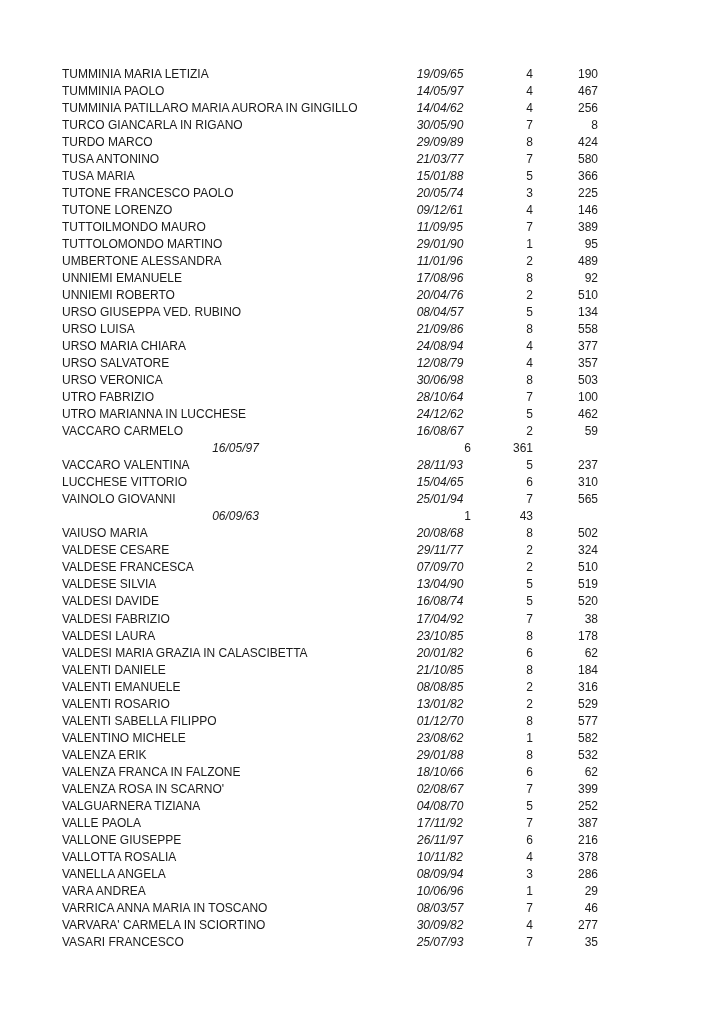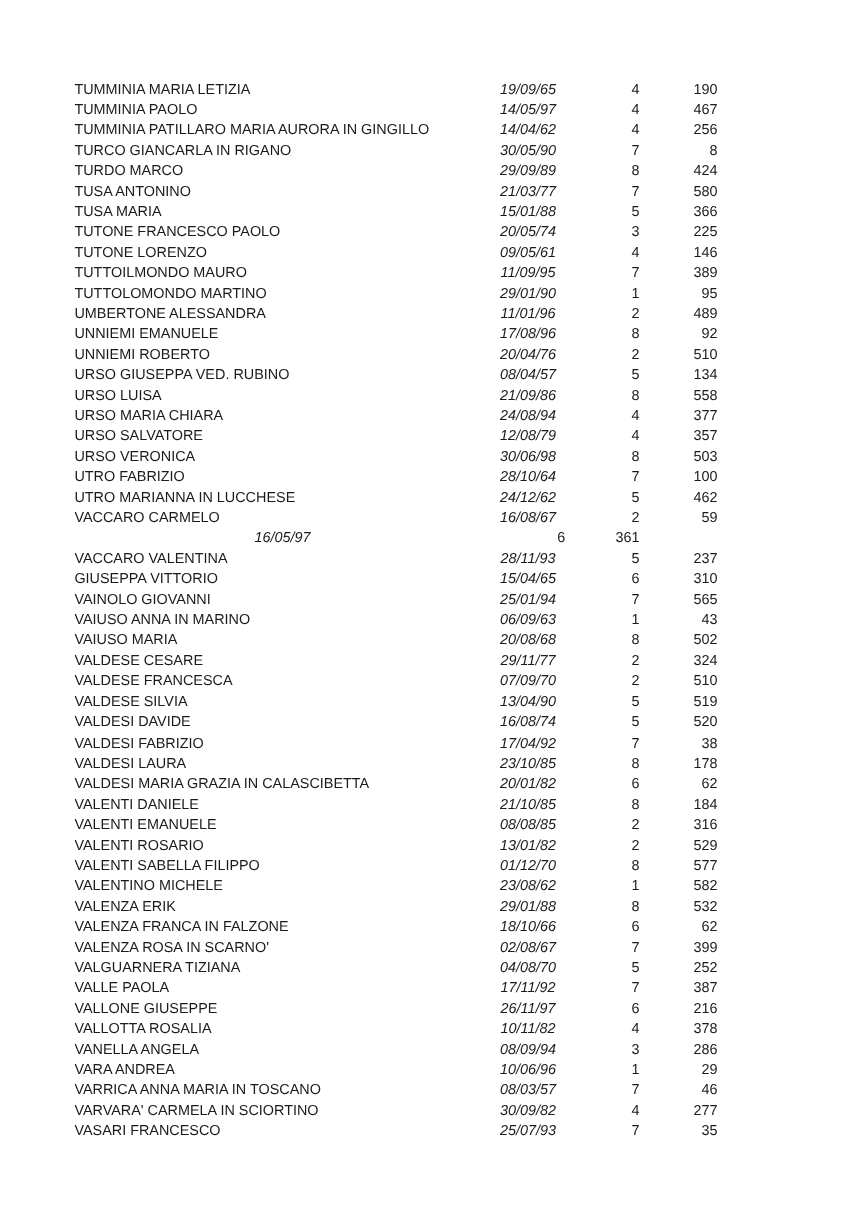--- a/index.html
+++ b/index.html
@@ -101,21 +101,21 @@
         <span class="cell-number">366</span>
       </div>
       <div class="row">
         <span class="cell-name">TUTONE FRANCESCO PAOLO</span>
         <span class="cell-date">20/05/74</span>
         <span class="cell-section">3</span>
         <span class="cell-number">225</span>
       </div>
       <div class="row">
         <span class="cell-name">TUTONE LORENZO</span>
-        <span class="cell-date">09/05/61</span>
+        <span class="cell-date">09/12/61</span>
         <span class="cell-section">4</span>
         <span class="cell-number">146</span>
       </div>
       <div class="row">
         <span class="cell-name">TUTTOILMONDO MAURO</span>
         <span class="cell-date">11/09/95</span>
         <span class="cell-section">7</span>
         <span class="cell-number">389</span>
       </div>
       <div class="row">
@@ -195,33 +195,32 @@
         <span class="cell-section">6</span>
         <span class="cell-number">361</span>
       </div>
       <div class="row">
         <span class="cell-name">VACCARO VALENTINA</span>
         <span class="cell-date">28/11/93</span>
         <span class="cell-section">5</span>
         <span class="cell-number">237</span>
       </div>
       <div class="row">
-        <span class="cell-name">GIUSEPPA VITTORIO</span>
+        <span class="cell-name">LUCCHESE VITTORIO</span>
         <span class="cell-date">15/04/65</span>
         <span class="cell-section">6</span>
         <span class="cell-number">310</span>
       </div>
       <div class="row">
         <span class="cell-name">VAINOLO GIOVANNI</span>
         <span class="cell-date">25/01/94</span>
         <span class="cell-section">7</span>
         <span class="cell-number">565</span>
       </div>
       <div class="row">
-        <span class="cell-name">VAIUSO ANNA IN MARINO</span>
         <span class="cell-date">06/09/63</span>
         <span class="cell-section">1</span>
         <span class="cell-number">43</span>
       </div>
       <div class="row">
         <span class="cell-name">VAIUSO MARIA</span>
         <span class="cell-date">20/08/68</span>
         <span class="cell-section">8</span>
         <span class="cell-number">502</span>
       </div>

